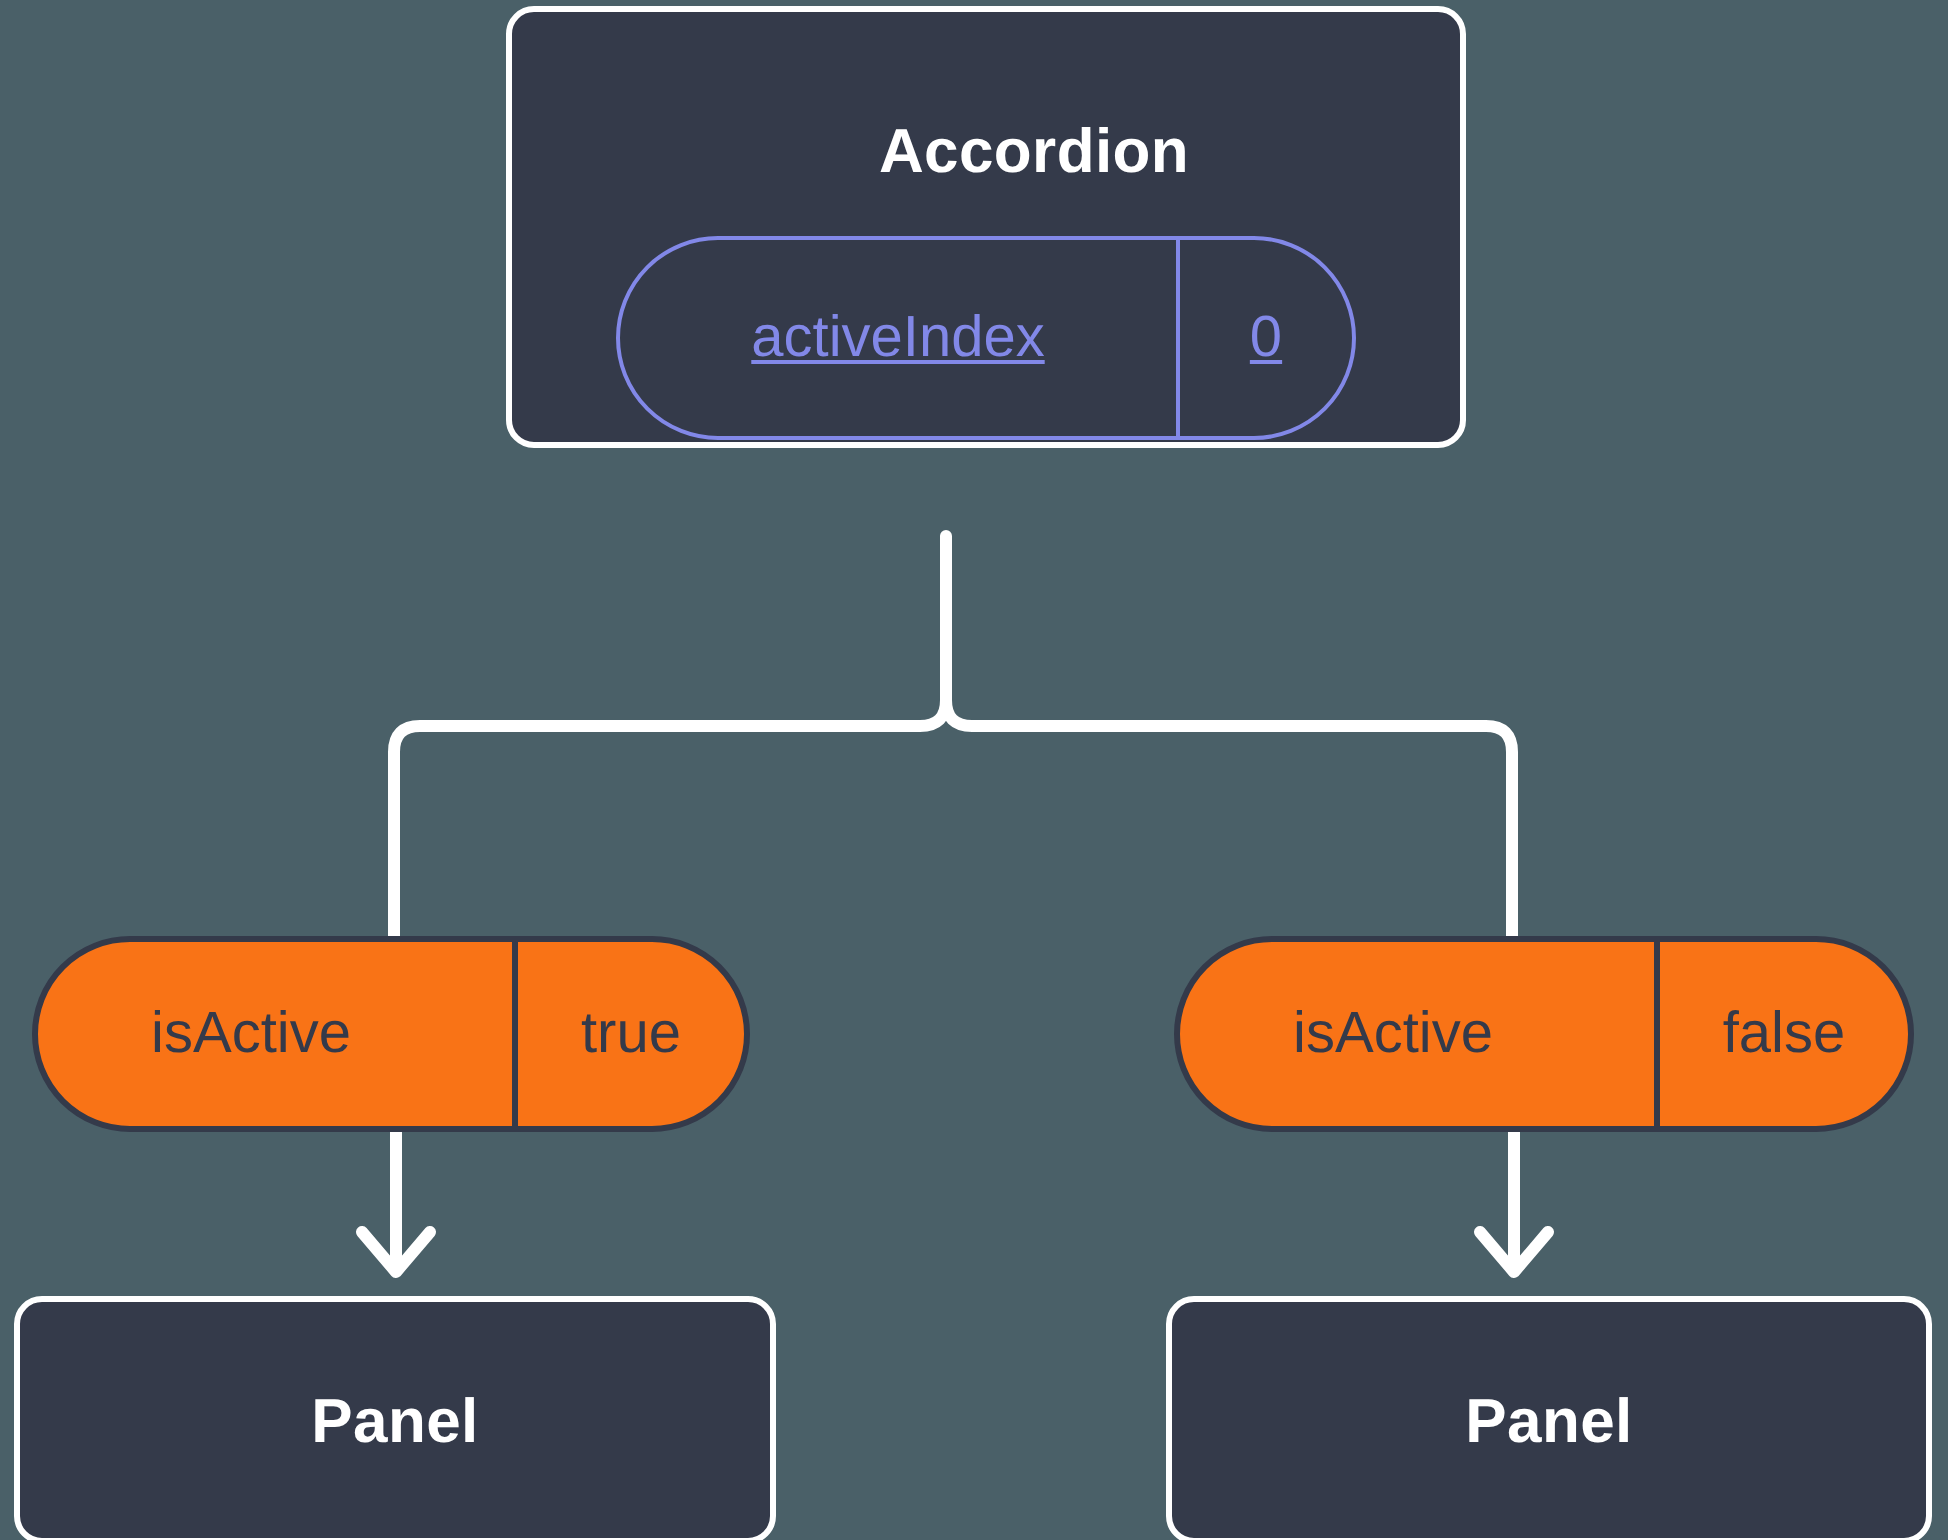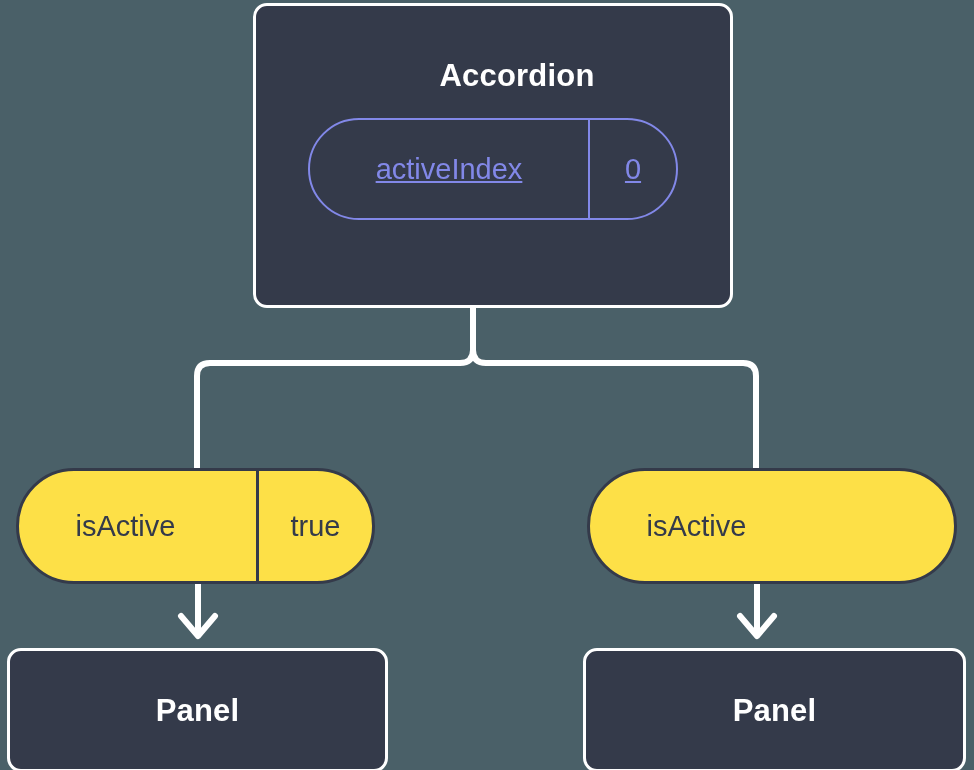--- a/index.html
+++ b/index.html
@@ -47,21 +47,21 @@
     letter-spacing: 0.2px;
     line-height: 1;
     white-space: nowrap;
   }
 
   
   #accordion-box {
     left: 253px;
     top: 3px;
     width: 480px;
-    height: 305px;
+    height: 221px;
     justify-content: flex-start;
     padding-top: 54px;
     padding-left: 48px;
   }
 
   
   .panel-box {
     top: 648px;
     height: 124px;
     justify-content: center;
@@ -99,23 +99,23 @@
   #pill-active-index .cell {
     color: #8288e8;
     font-size: 29px;
     text-decoration: underline;
   }
   #pill-active-index .cell-key   { width: 278px; }
   #pill-active-index .cell-value { flex: 1; border-left: 2px solid #8288e8; }
 
   
   .pill-solid {
-    background: #fde047;
+    background: #f97316;
     border: 3px solid #343a4a;
-    height: 116px;
+    height: 98px;
   }
   .pill-solid .cell {
     color: #343a4a;
     font-size: 29px;
   }
   .pill-solid .cell-value {
     flex: 1;
     border-left: 3px solid #343a4a;
     margin-left: 24px;
   }
@@ -159,20 +159,21 @@
     <div class="cell cell-value">0</div>
   </div>
 
   <div id="pill-is-active-left" class="pill pill-solid">
     <div class="cell cell-key">isActive</div>
     <div class="cell cell-value">true</div>
   </div>
 
   <div id="pill-is-active-right" class="pill pill-solid">
     <div class="cell cell-key">isActive</div>
+    <div class="cell cell-value">false</div>
   </div>
 
   <div id="panel-left" class="node-box panel-box">
     <div class="node-title">Panel</div>
   </div>
 
   <div id="panel-right" class="node-box panel-box">
     <div class="node-title">Panel</div>
   </div>
 

